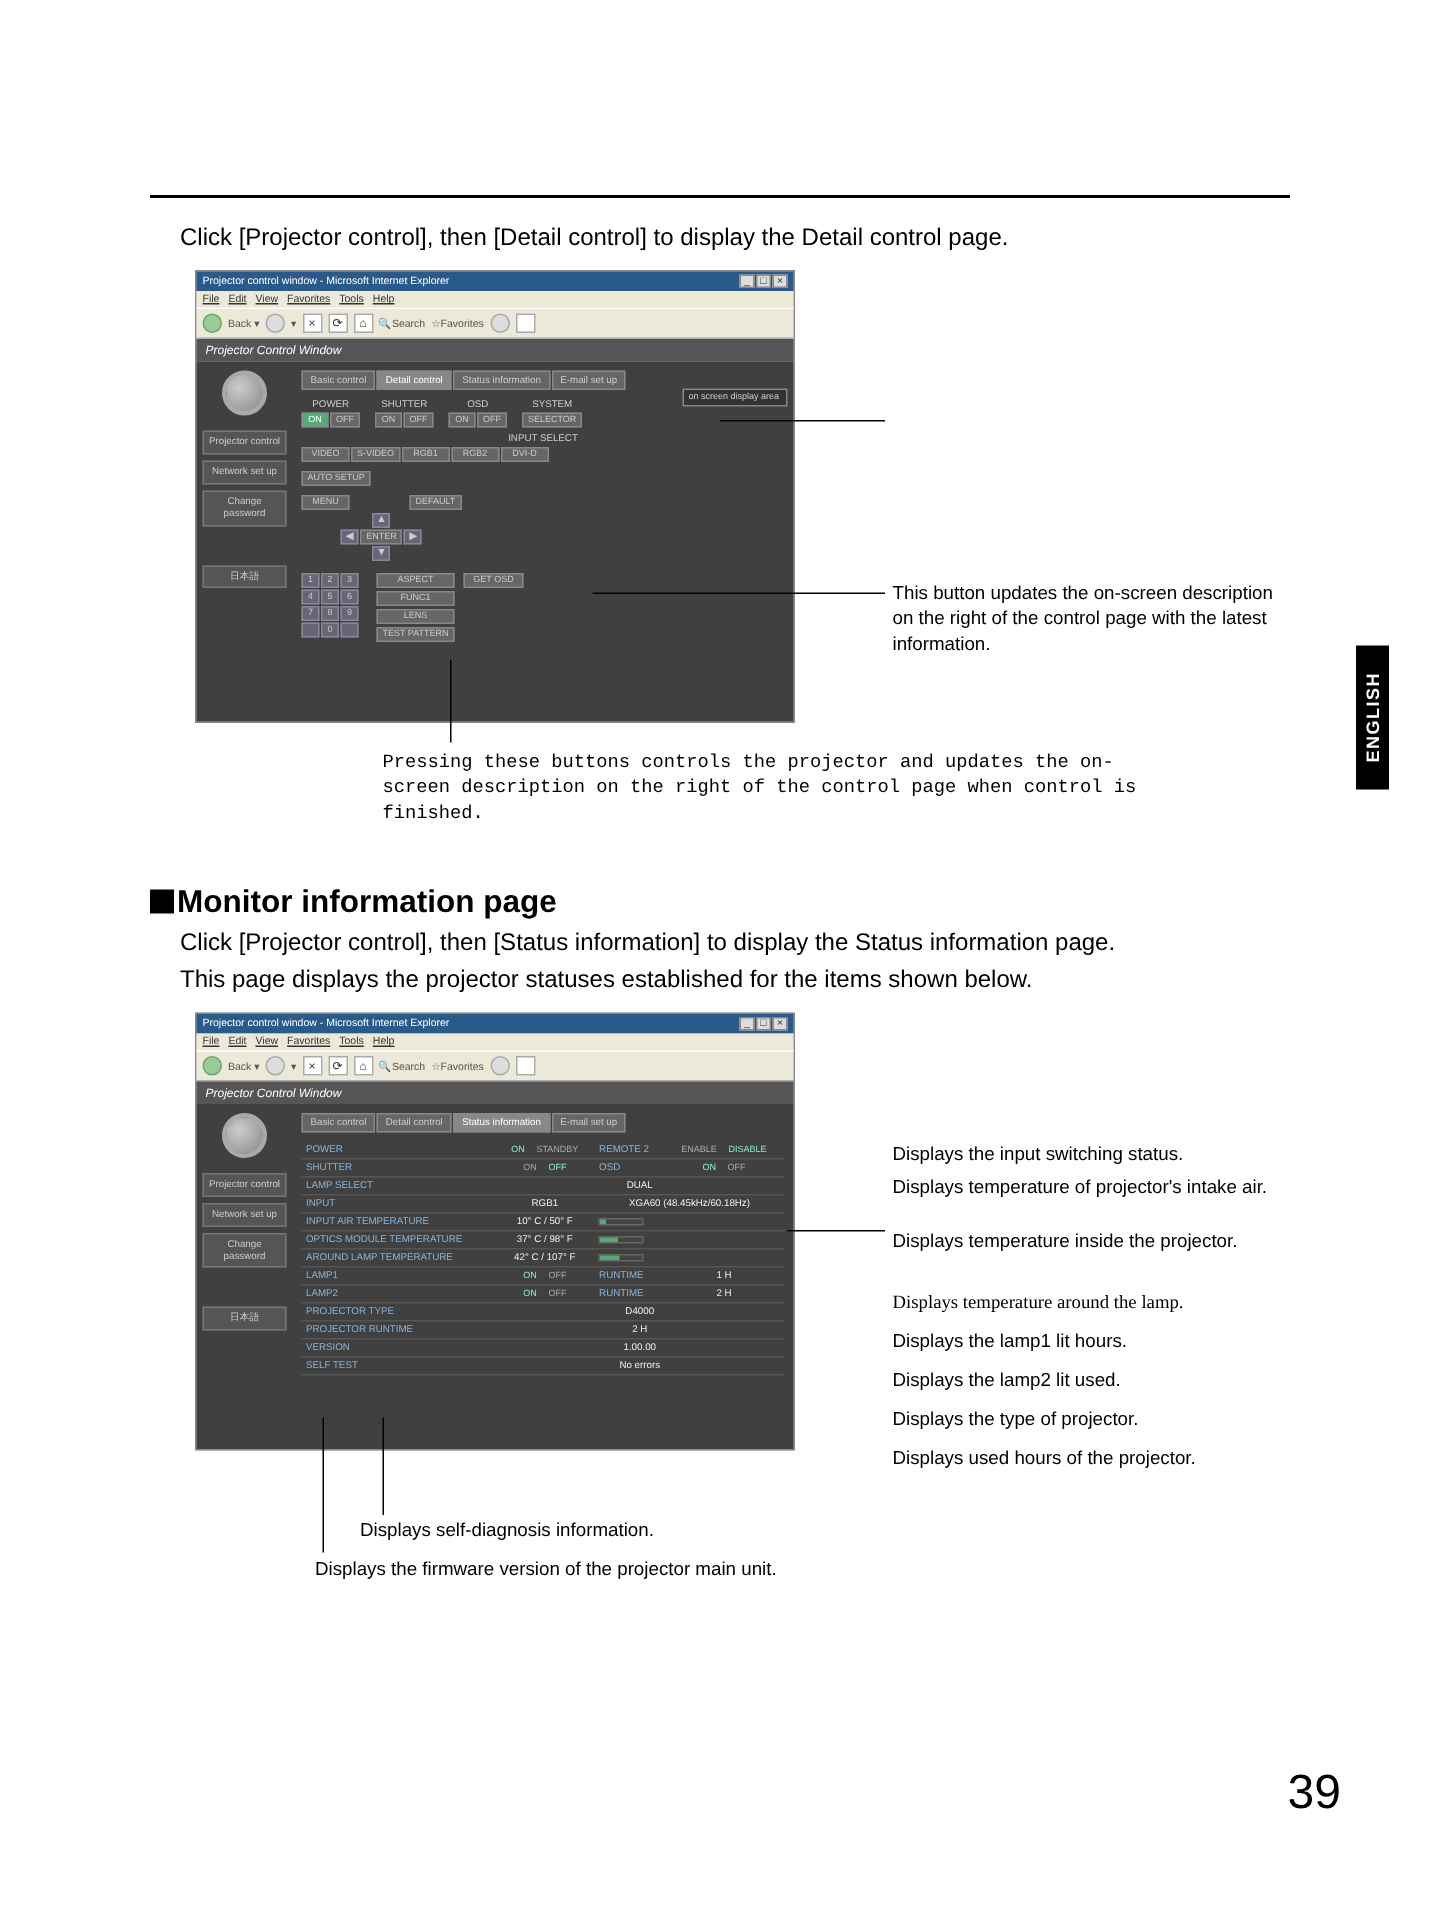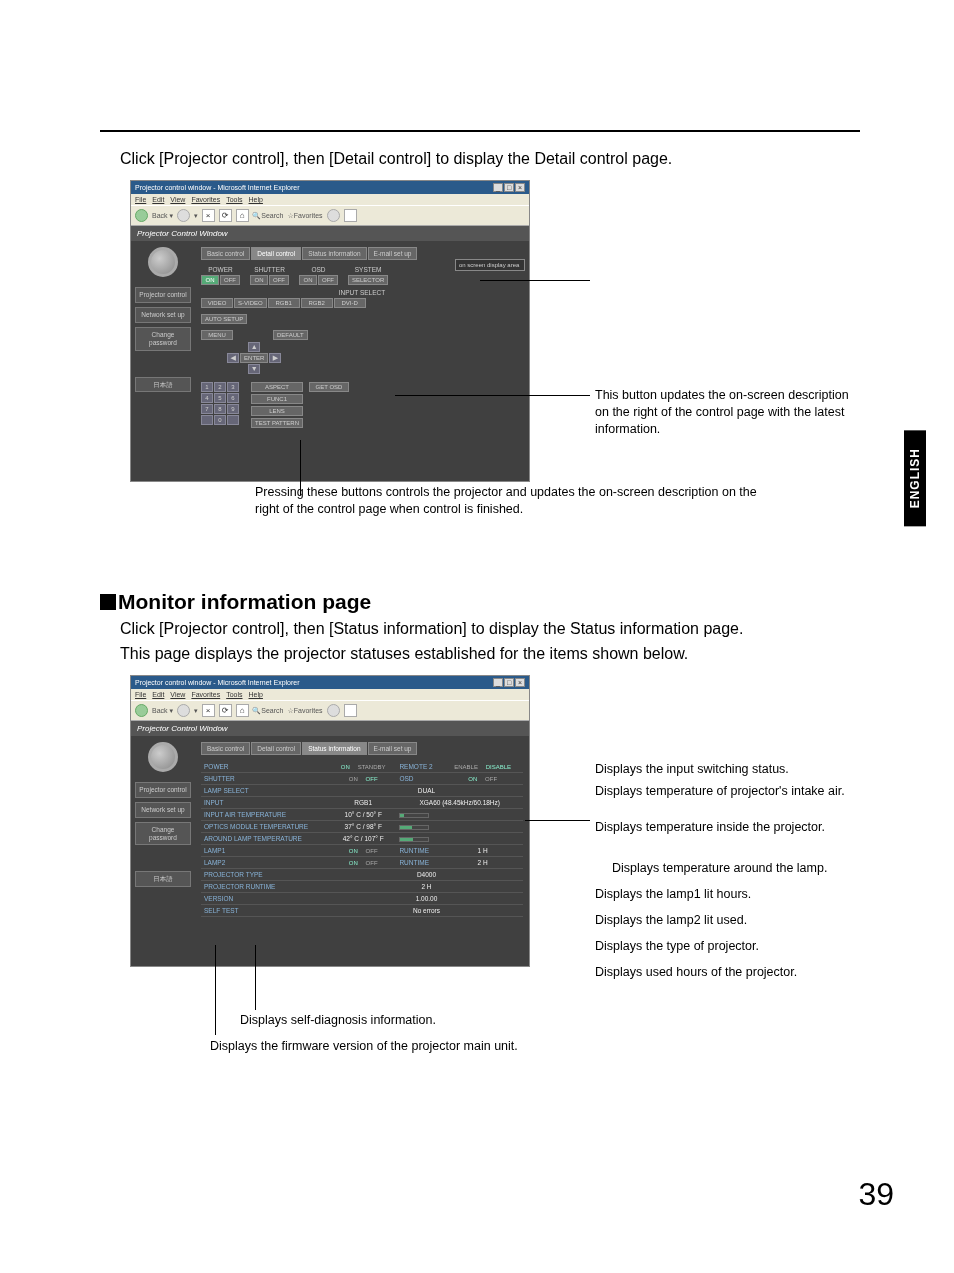--- a/index.html
+++ b/index.html
@@ -208,21 +208,21 @@
         </div>
       </div>
     </div>
 
     <div class="leader" style="left:350px; top:100px; width:110px;"></div>
 
     <div class="leader" style="left:265px; top:215px; width:195px;"></div>
     <div class="ann" style="left:465px; top:207px; width:260px;">This button updates the on-screen description on the right of the control page with the latest information.</div>
 
     <div class="leader-v" style="left:170px; top:260px; height:55px;"></div>
-    <div class="ann" style="left:125px; top:304px; width:520px;">Pressing these buttons controls the projector and updates the on-screen description on the right of the control page when control is finished.</div>
+    <div class="ann" style="left:125px; top:320px; width:520px;font-family:Liberation Mono, monospace;">Pressing these buttons controls the projector and updates the on-screen description on the right of the control page when control is finished.</div>
   </div>
 
   <div style="height:60px;"></div>
 
   <h1><span class="sq"></span><span>Monitor information page</span></h1>
   <p class="subdesc">Click [Projector control], then [Status information] to display the Status information page.</p>
   <p class="subdesc" style="margin-top:-8px;">This page displays the projector statuses established for the items shown below.</p>
 
   <div class="figure-block" style="height:400px;">
     <div class="browser">
@@ -330,21 +330,21 @@
           </tbody>
             </table>
         </div>
       </div>
     </div>
 
     <div class="leader" style="left:395px; top:145px; width:65px;"></div>
     <div class="ann" style="left:465px; top:86px;">Displays the input switching status.</div>
     <div class="ann" style="left:465px; top:108px; width:260px;">Displays temperature of projector's intake air.</div>
     <div class="ann" style="left:465px; top:144px; width:230px;">Displays temperature inside the projector.</div>
-    <div class="ann" style="left:482px; top:185px;">Displays temperature around the lamp.</div>
+    <div class="ann" style="left:465px; top:185px;font-family:Liberation Serif, serif;">Displays temperature around the lamp.</div>
     <div class="ann" style="left:465px; top:211px;">Displays the lamp1 lit hours.</div>
     <div class="ann" style="left:465px; top:237px;">Displays the lamp2 lit used.</div>
     <div class="ann" style="left:465px; top:263px;">Displays the type of projector.</div>
     <div class="ann" style="left:465px; top:289px;">Displays used hours of the projector.</div>
 
     <div class="leader-v" style="left:125px; top:270px; height:65px;"></div>
     <div class="ann" style="left:110px; top:337px;">Displays self-diagnosis information.</div>
     <div class="leader-v" style="left:85px; top:270px; height:90px;"></div>
     <div class="ann" style="left:80px; top:363px;">Displays the firmware version of the projector main unit.</div>
   </div>

